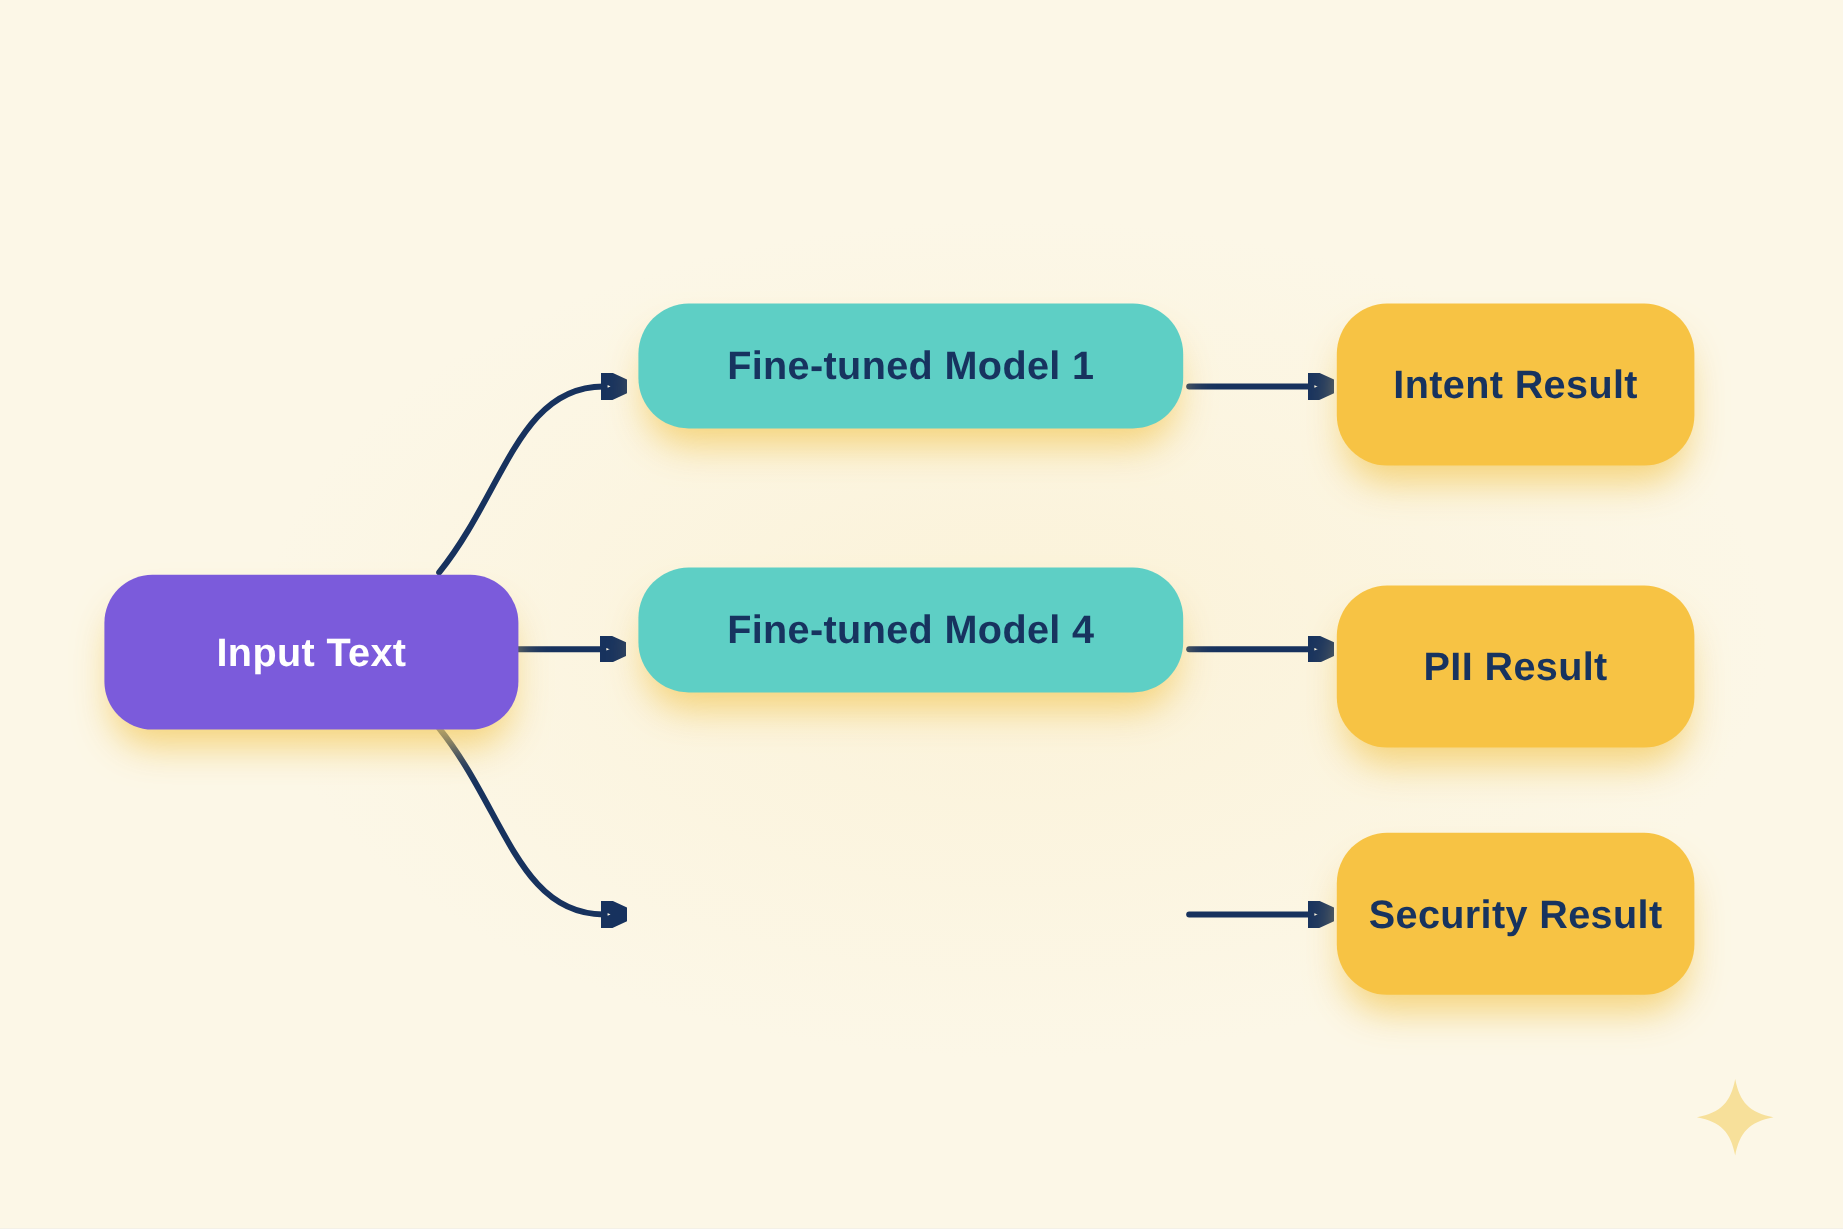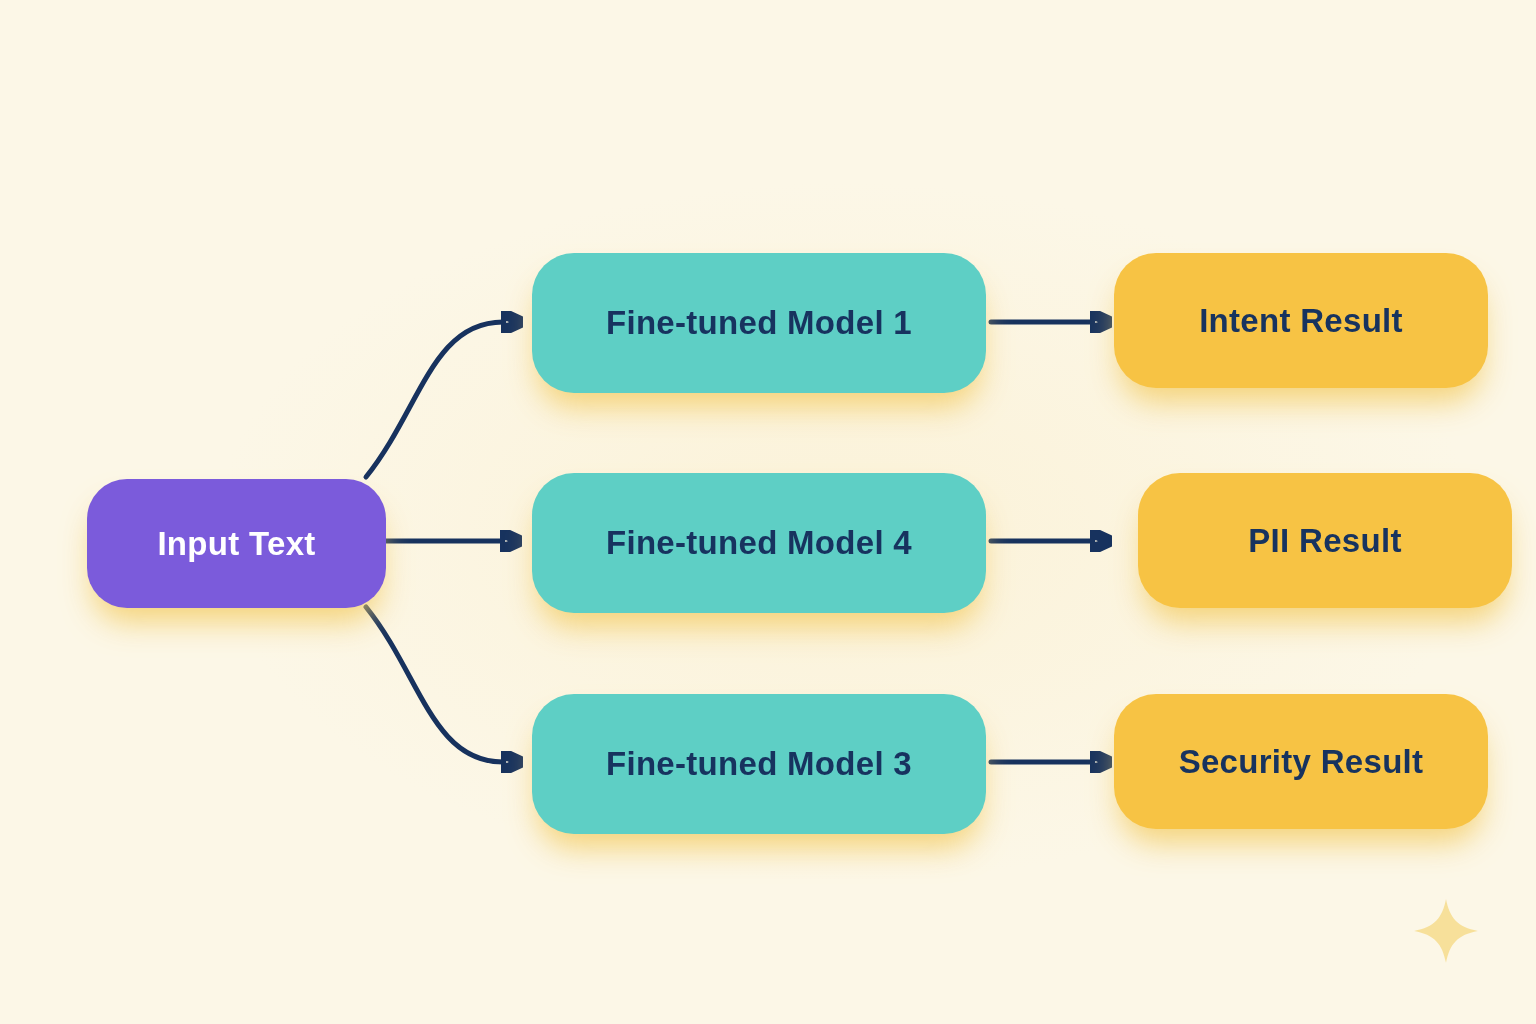--- a/index.html
+++ b/index.html
@@ -39,32 +39,32 @@
     box-sizing: border-box;
     border-radius: 42px;
     font-weight: 700;
     font-size: 33px;
     letter-spacing: 0.3px;
     color: #17335F;
     text-align: center;
     box-shadow: 0 20px 30px -6px rgba(243, 206, 105, 0.85);
   }
   .node-input {
-    left: 87px;  top: 479px;  width: 299px; height: 129px;
+    left: 87px;  top: 479px;  width: 345px; height: 129px;
     background: #7B5BDB;
     color: #FFFFFF;
     border-radius: 40px;
   }
-  .node-model { background: #5ECFC5; width: 454px; height: 140px; left: 532px; }
+  .node-model { background: #5ECFC5; width: 454px; height: 104px; left: 532px; }
   .node-model-1 { top: 253px; }
   .node-model-2 { top: 473px; }
   .node-model-3 { top: 694px; }
-  .node-result { background: #F7C344; width: 374px; height: 135px; left: 1114px; }
+  .node-result { background: #F7C344; width: 298px; height: 135px; left: 1114px; }
   .node-result-1 { top: 253px; }
-  .node-result-2 { top: 473px; margin-left: 24px; }
+  .node-result-2 { top: 488px; }
   .node-result-3 { top: 694px; text-align: right; }
   .sparkle {
     position: absolute;
     left: 1412px;
     top: 898px;
     width: 68px;
     height: 68px;
   }
 </style>
 </head>
@@ -89,23 +89,20 @@
   <div class="node node-input">
     <span>Input Text</span>
   </div>
 
   <div class="node node-model node-model-1">
     <span>Fine-tuned Model 1</span>
   </div>
   <div class="node node-model node-model-2">
     <span>Fine-tuned Model 4</span>
   </div>
-  <div class="node node-model node-model-3">
-    <span>Fine-tuned Model 3</span>
-  </div>
 
   <div class="node node-result node-result-1">
     <span>Intent Result</span>
   </div>
   <div class="node node-result node-result-2">
     <span>PII Result</span>
   </div>
   <div class="node node-result node-result-3">
     <span>Security Result</span>
   </div>

